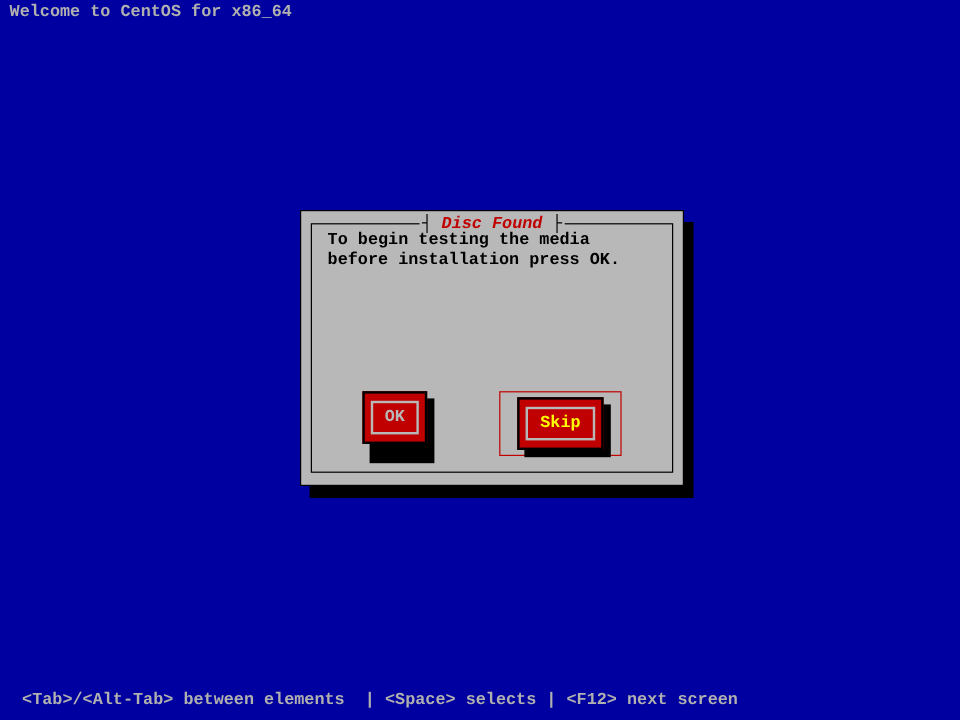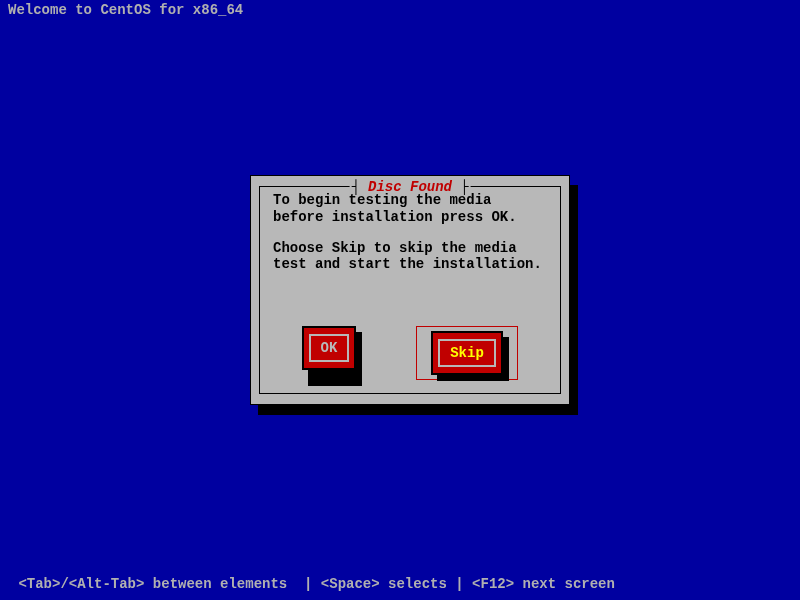--- a/index.html
+++ b/index.html
@@ -186,21 +186,20 @@
     <div class="dialog-border"></div>
 
     <div class="dialog-title-wrap">
       <span class="title-bracket">┤</span>
       <span class="dialog-title">Disc Found</span>
       <span class="title-bracket">├</span>
     </div>
 
     <div class="dialog-body">
       <div class="body-p1">To begin testing the media before installation press OK.</div>
-      <div class="body-p2">Choose Skip to skip the media test and start the installation.</div>
     </div>
 
     <div class="buttons">
 
       <div class="btn-group btn-ok">
         <div class="btn-shadow"></div>
         <div class="btn">
           <div class="btn-inner">OK</div>
         </div>
       </div>

